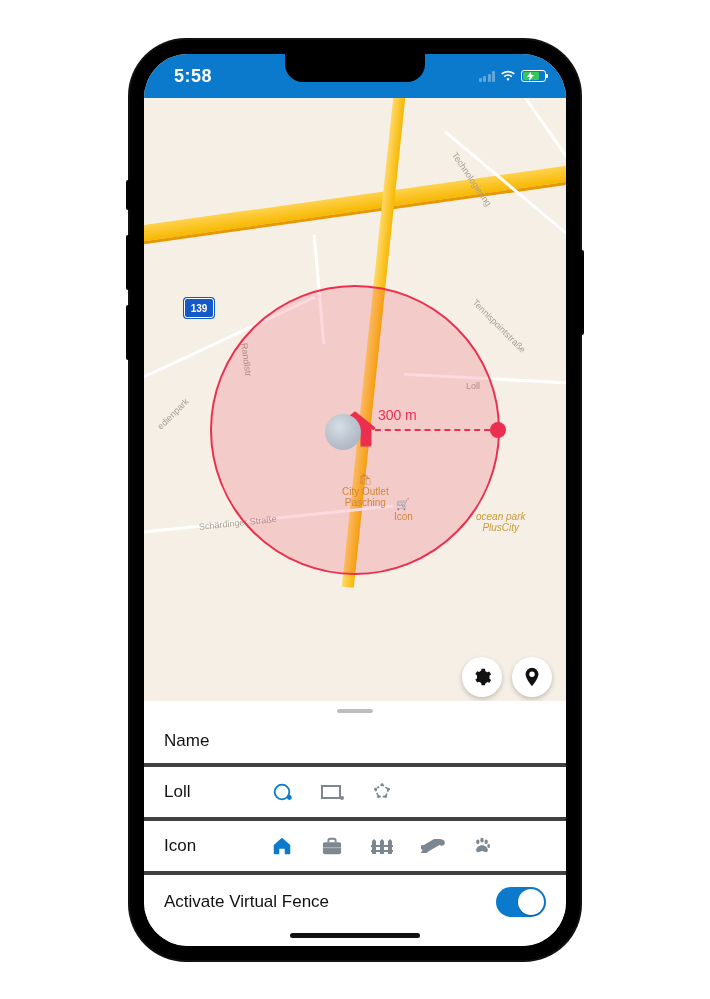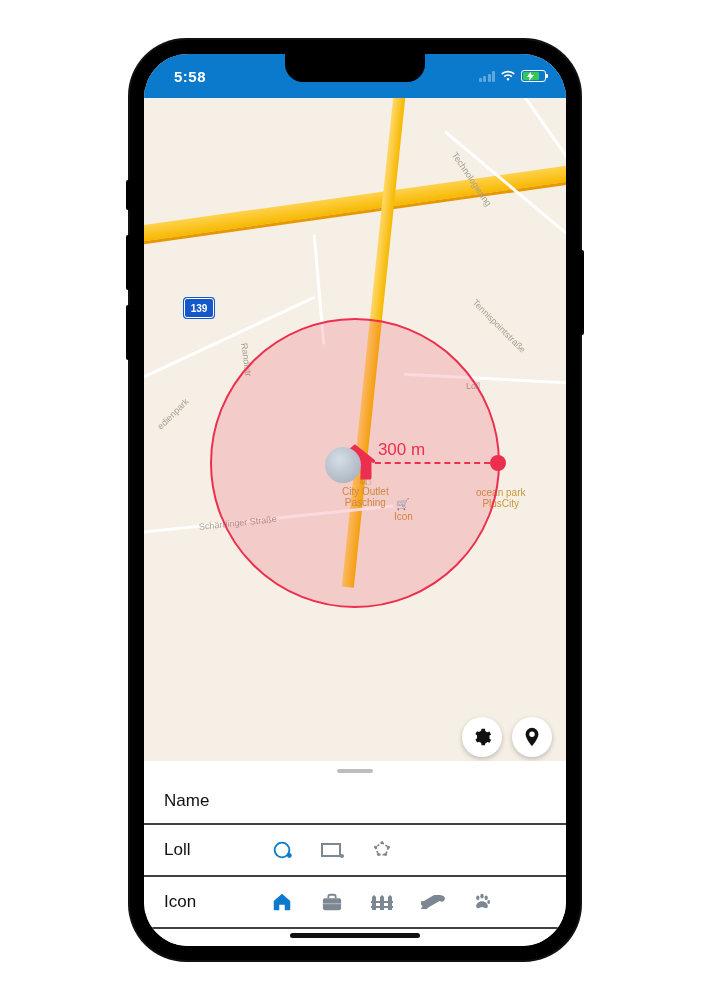--- a/index.html
+++ b/index.html
@@ -74,21 +74,21 @@
 
     
     .statusbar {
       height: 44px;
       background: #0b79cc;
       display: flex;
       justify-content: space-between;
       align-items: center;
       padding: 0 20px 0 30px;
       color: #fff;
-      font-size: 15px;
+      font-size: 18px;
       font-weight: 600;
     }
 
     .status-time { letter-spacing: .5px; }
     .status-icons { display: flex; align-items: center; gap: 5px; }
 
     
     .signal { display: flex; align-items: flex-end; gap: 1.5px; height: 11px; }
     .signal span { width: 3px; background: rgba(255,255,255,.35); border-radius: 1px; }
     .signal .s1 { height: 4px; }
@@ -193,21 +193,21 @@
       color: #c89a3a;
       text-align: center;
       display: flex;
       flex-direction: column;
       align-items: center;
       gap: 1px;
     }
     .poi-icon { font-size: 11px; }
     .poi1 { left: 198px; top: 375px; }
     .poi2 { left: 250px; top: 400px; }
-    .poi3 { left: 332px; top: 390px; }
+    .poi3 { left: 332px; top: 414px; font-style: italic; }
     .poi1 .poi-label, .poi2 .poi-label, .poi3 .poi-label { line-height:1.05; }
 
     
     .fence-wrap {
       position: absolute;
       left: 50%;
       top: 55%;
       transform: translate(-50%, -50%);
     }
     .fence-circle {
@@ -254,21 +254,21 @@
       width: 16px;
       height: 16px;
       background: #ec2f4e;
       border-radius: 50%;
     }
     .radius-label {
       position: absolute;
       left: 58%;
       top: 42%;
       color: #ec2f4e;
-      font-size: 17px;
+      font-size: 14px;
       font-weight: 500;
     }
 
     
     .map-fabs {
       position: absolute;
       right: 14px;
       bottom: 4px;
       display: flex;
       gap: 10px;
@@ -296,21 +296,21 @@
       height: 4px;
       border-radius: 3px;
       background: #bdbdbd;
       margin: 8px auto 6px;
     }
 
     .form-row {
       display: flex;
       align-items: center;
       padding: 12px 20px;
-      border-bottom: 2px solid #404040;
+      border-bottom: 4px solid #404040;
     }
     .form-row.no-border { border-bottom: none; }
     .form-label {
       width: 105px;
       font-size: 17px;
       color: #111;
     }
     .form-value {
       flex: 1;
     }
@@ -556,19 +556,25 @@
                 <ellipse cx="7" cy="7" rx="2" ry="2.8" fill="#7c8791"></ellipse>
                 <ellipse cx="12" cy="5" rx="2" ry="2.8" fill="#7c8791"></ellipse>
                 <ellipse cx="17" cy="7" rx="2" ry="2.8" fill="#7c8791"></ellipse>
                 <ellipse cx="20" cy="12" rx="1.7" ry="2.3" fill="#7c8791"></ellipse>
                 <path d="M12 11c-4 0-7 3-7 6 0 2 2 3 4 2l3-1 3 1c2 1 4 0 4-2 0-3-3-6-7-6z" fill="#7c8791"></path>
               </svg>
           </div>
         </div>
       </div>
 
+      <div class="form-row no-border">
+        <div class="activate-label">Activate Virtual Fence</div>
+        <div class="toggle">
+          <div class="toggle-knob"></div>
+        </div>
+      </div>
 
 
       <div class="home-indicator"></div>
     </div>
 
   </div>
 </div>
 
 </body></html>

